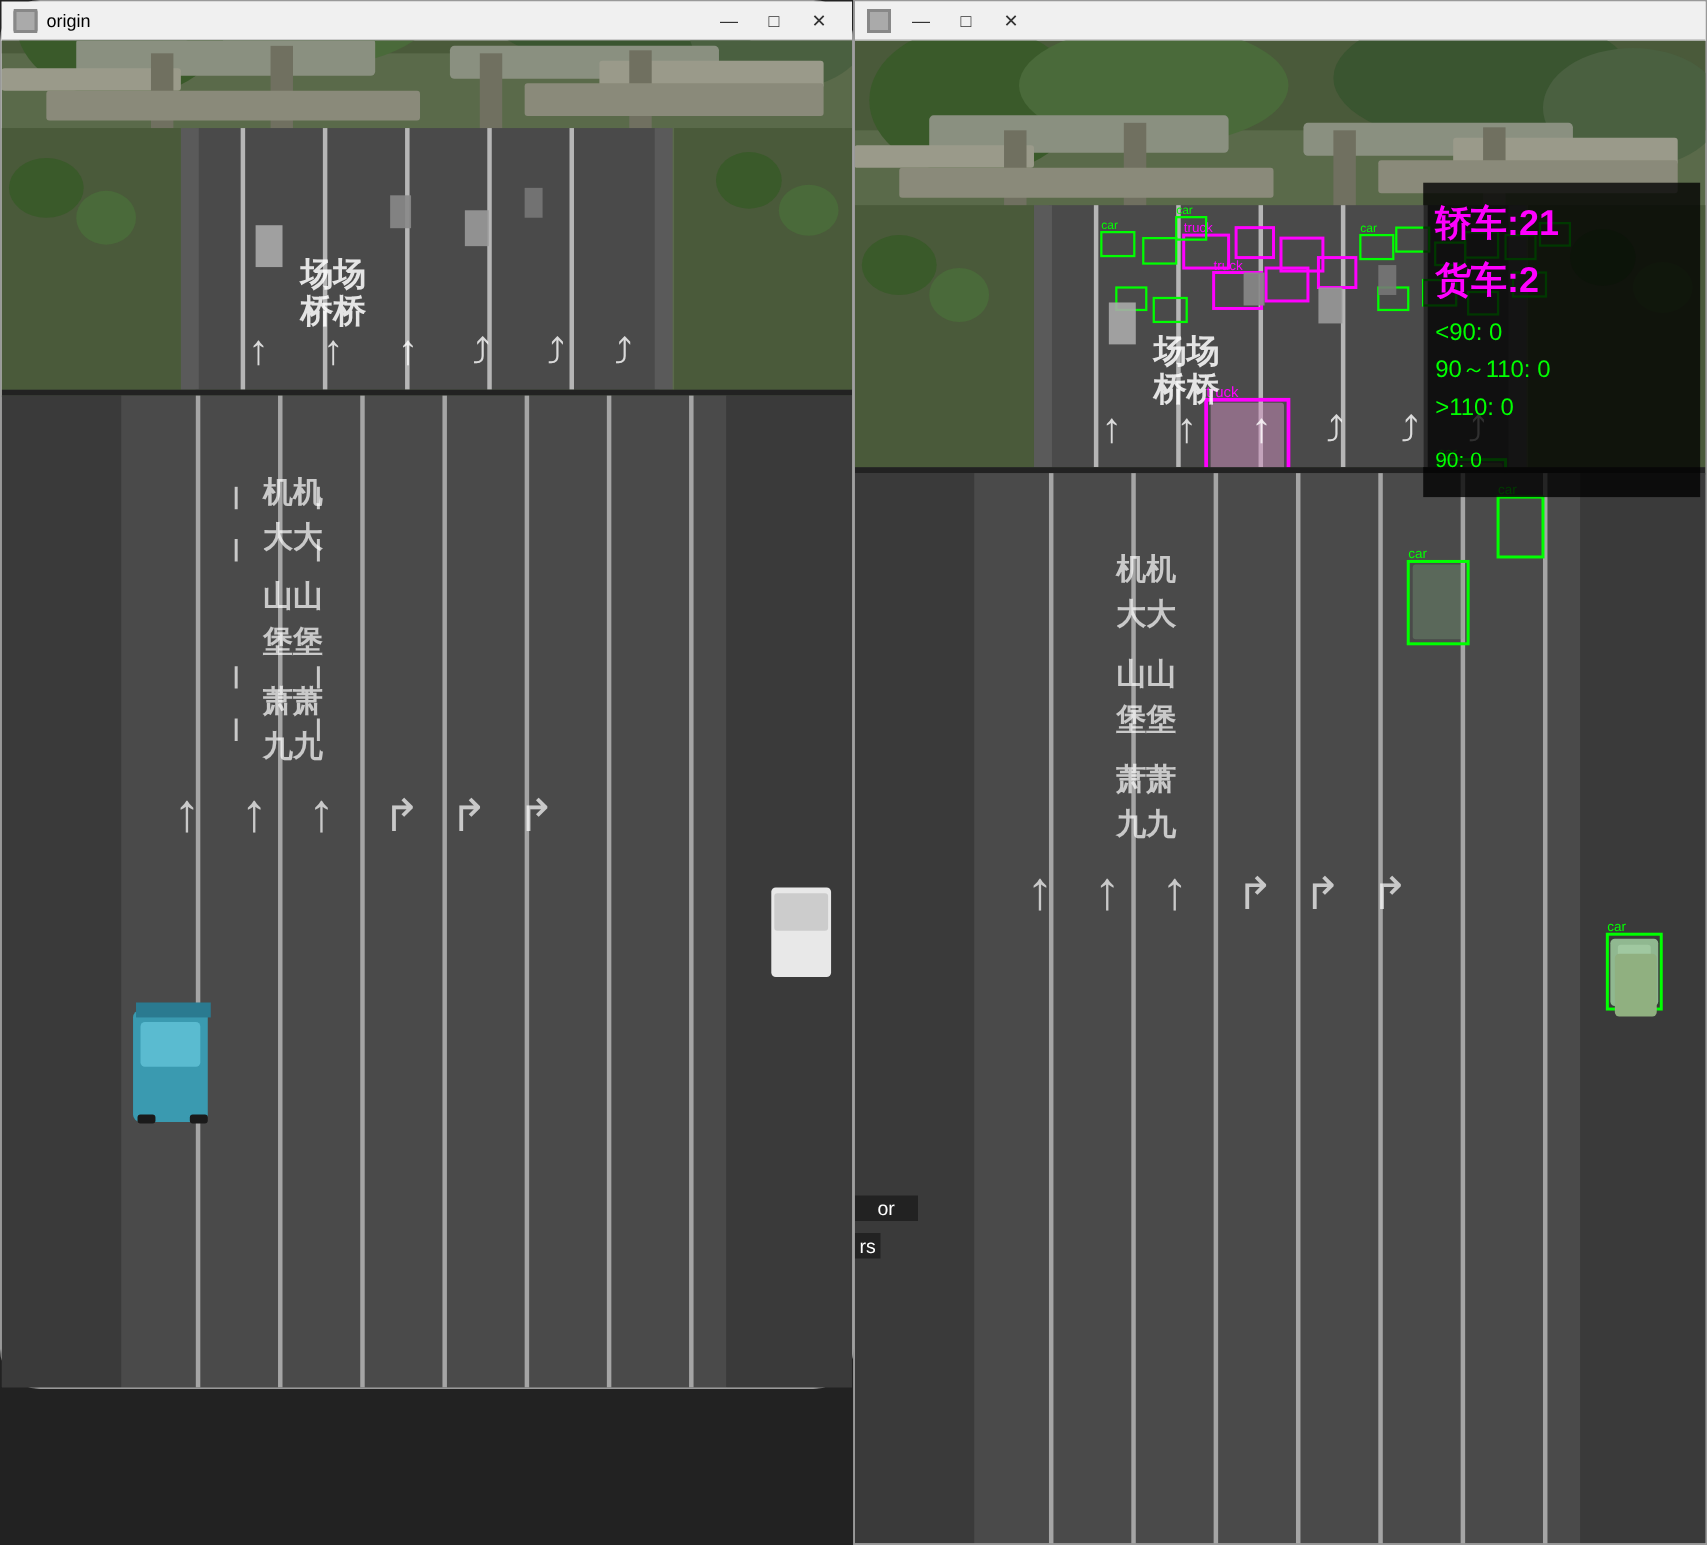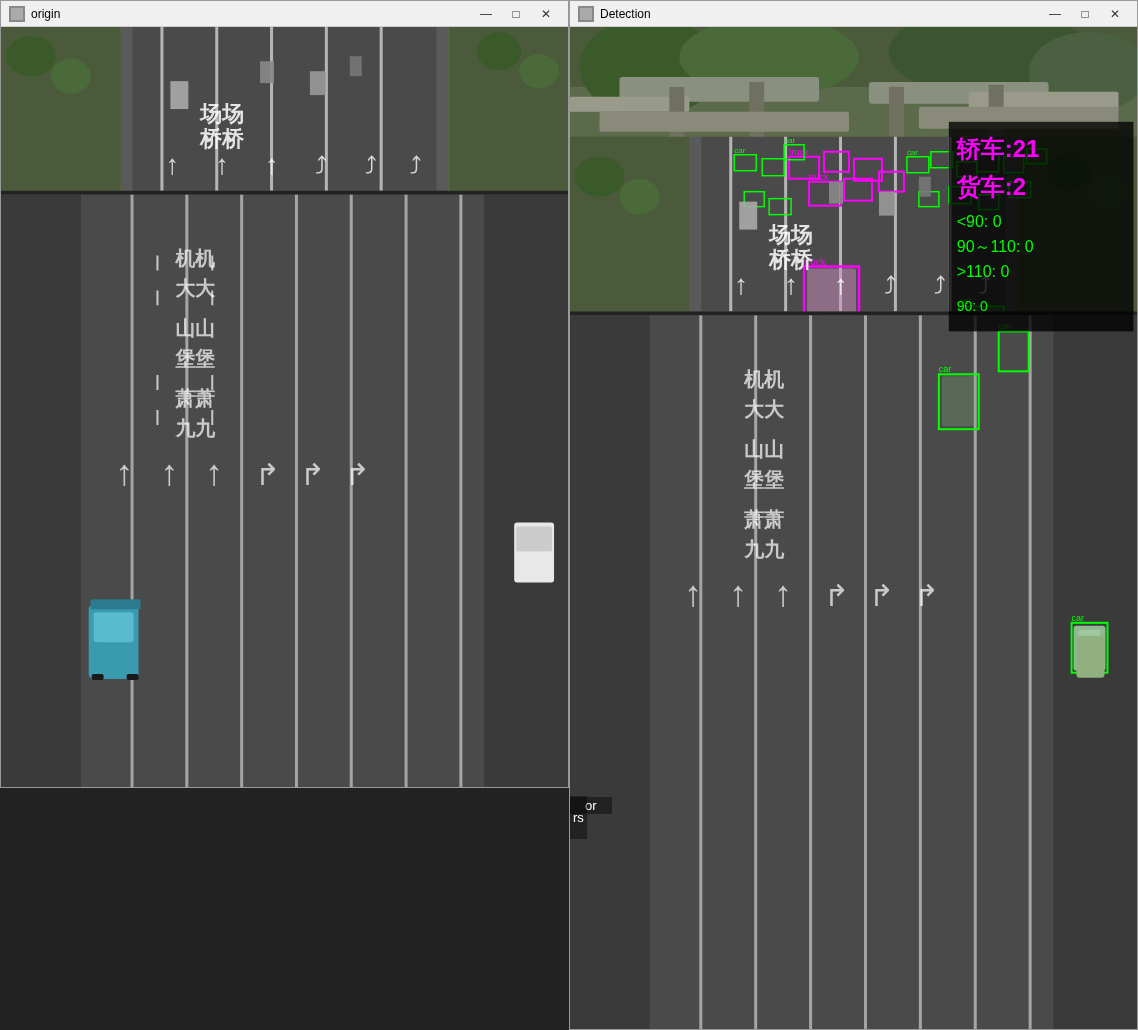--- a/index.html
+++ b/index.html
@@ -15,21 +15,22 @@
     
     .window {
       display: flex;
       flex-direction: column;
       background: #f0f0f0;
       border: 1px solid #999;
     }
 
     .window-origin {
       width: 569px;
-      height: 788px;
+      height: 926px;
+      border-radius: 27px;
     }
 
     .window-detection {
       width: 569px;
       height: 1030px;
     }
 
     .titlebar {
       display: flex;
       align-items: center;
@@ -217,21 +218,20 @@
   </div>
 
   <div class="window window-detection">
     <div class="titlebar">
       <div class="titlebar-icon">
         <svg width="16" height="16" viewBox="0 0 16 16">
             <rect width="16" height="16" fill="#888"></rect>
             <rect x="2" y="2" width="12" height="12" fill="#aaa"></rect>
           </svg>
       </div>
-      <span class="titlebar-title">Detection</span>
       <div class="titlebar-controls">
         <button class="titlebar-btn">—</button>
         <button class="titlebar-btn">□</button>
         <button class="titlebar-btn close">✕</button>
       </div>
     </div>
     <div class="window-content">
       
       <svg class="highway-svg" viewBox="0 0 569 1004" preserveAspectRatio="xMidYMid slice">
 
@@ -391,17 +391,17 @@
         <text x="388" y="130" fill="#ff00ff" font-size="24" font-weight="bold" font-family="Arial">轿车:21</text>
         <text x="388" y="168" fill="#ff00ff" font-size="24" font-weight="bold" font-family="Arial">货车:2</text>
         <text x="388" y="200" fill="#00ff00" font-size="16" font-family="Arial">&lt;90: 0</text>
         <text x="388" y="225" fill="#00ff00" font-size="16" font-family="Arial">90～110: 0</text>
         <text x="388" y="250" fill="#00ff00" font-size="16" font-family="Arial">&gt;110: 0</text>
         <text x="388" y="285" fill="#00ff00" font-size="14" font-family="Arial">90: 0</text>
       </svg>
 
       
       <div style="position:absolute; bottom:215px; left:0; color:white; font-size:13px; background:rgba(0,0,0,0.4); padding:1px 15px;">or</div>
-      <div style="position:absolute; bottom:190px; left:0; color:white; font-size:13px; background:rgba(0,0,0,0.4); padding:14px 3px;">rs</div>
+      <div style="position:absolute; bottom:190px; left:0; color:white; font-size:13px; background:rgba(0,0,0,0.4); padding:1px 3px;">rs</div>
     </div>
   </div>
 
 </div>
 
 </body></html>

